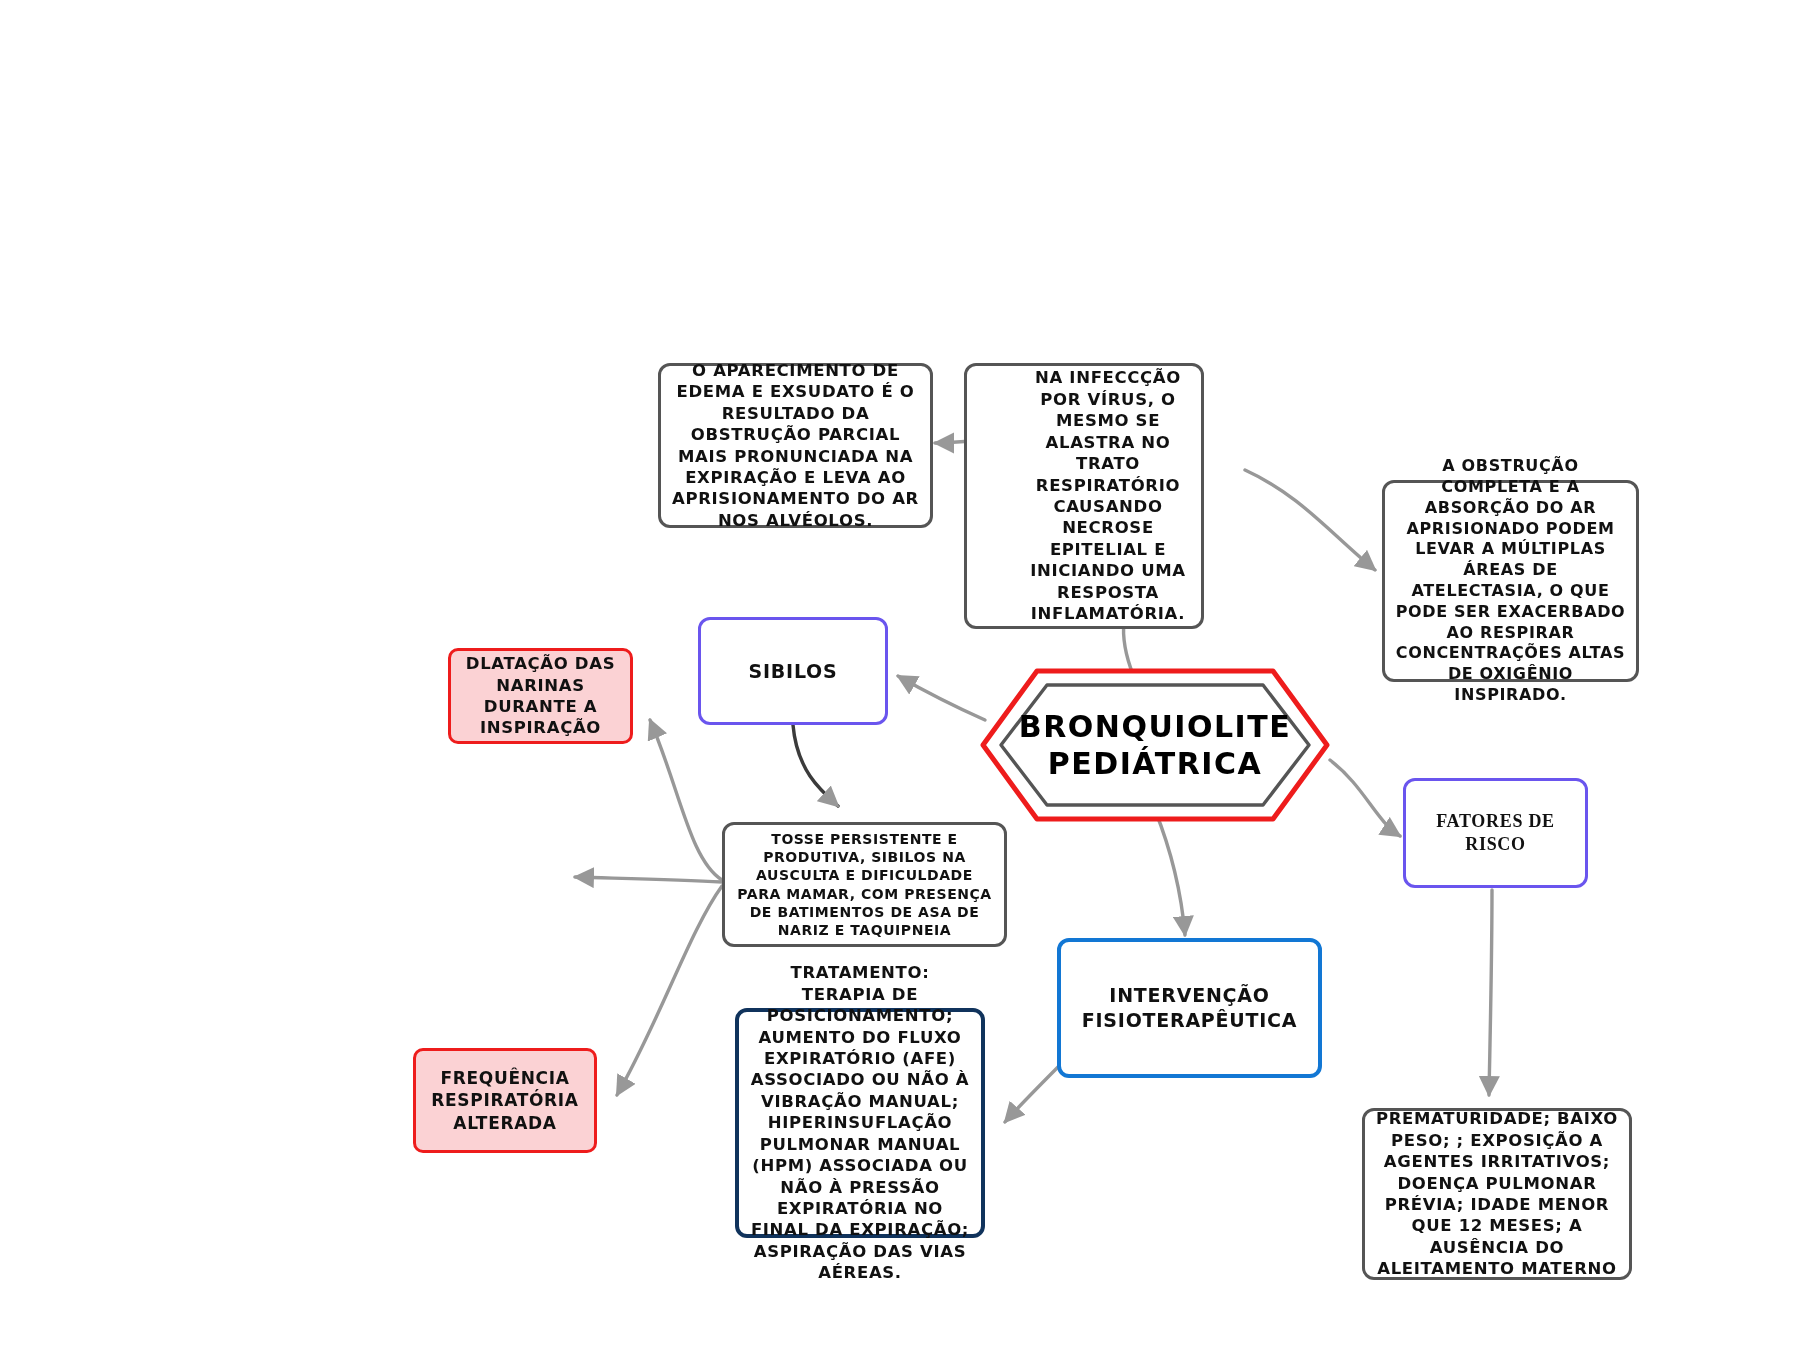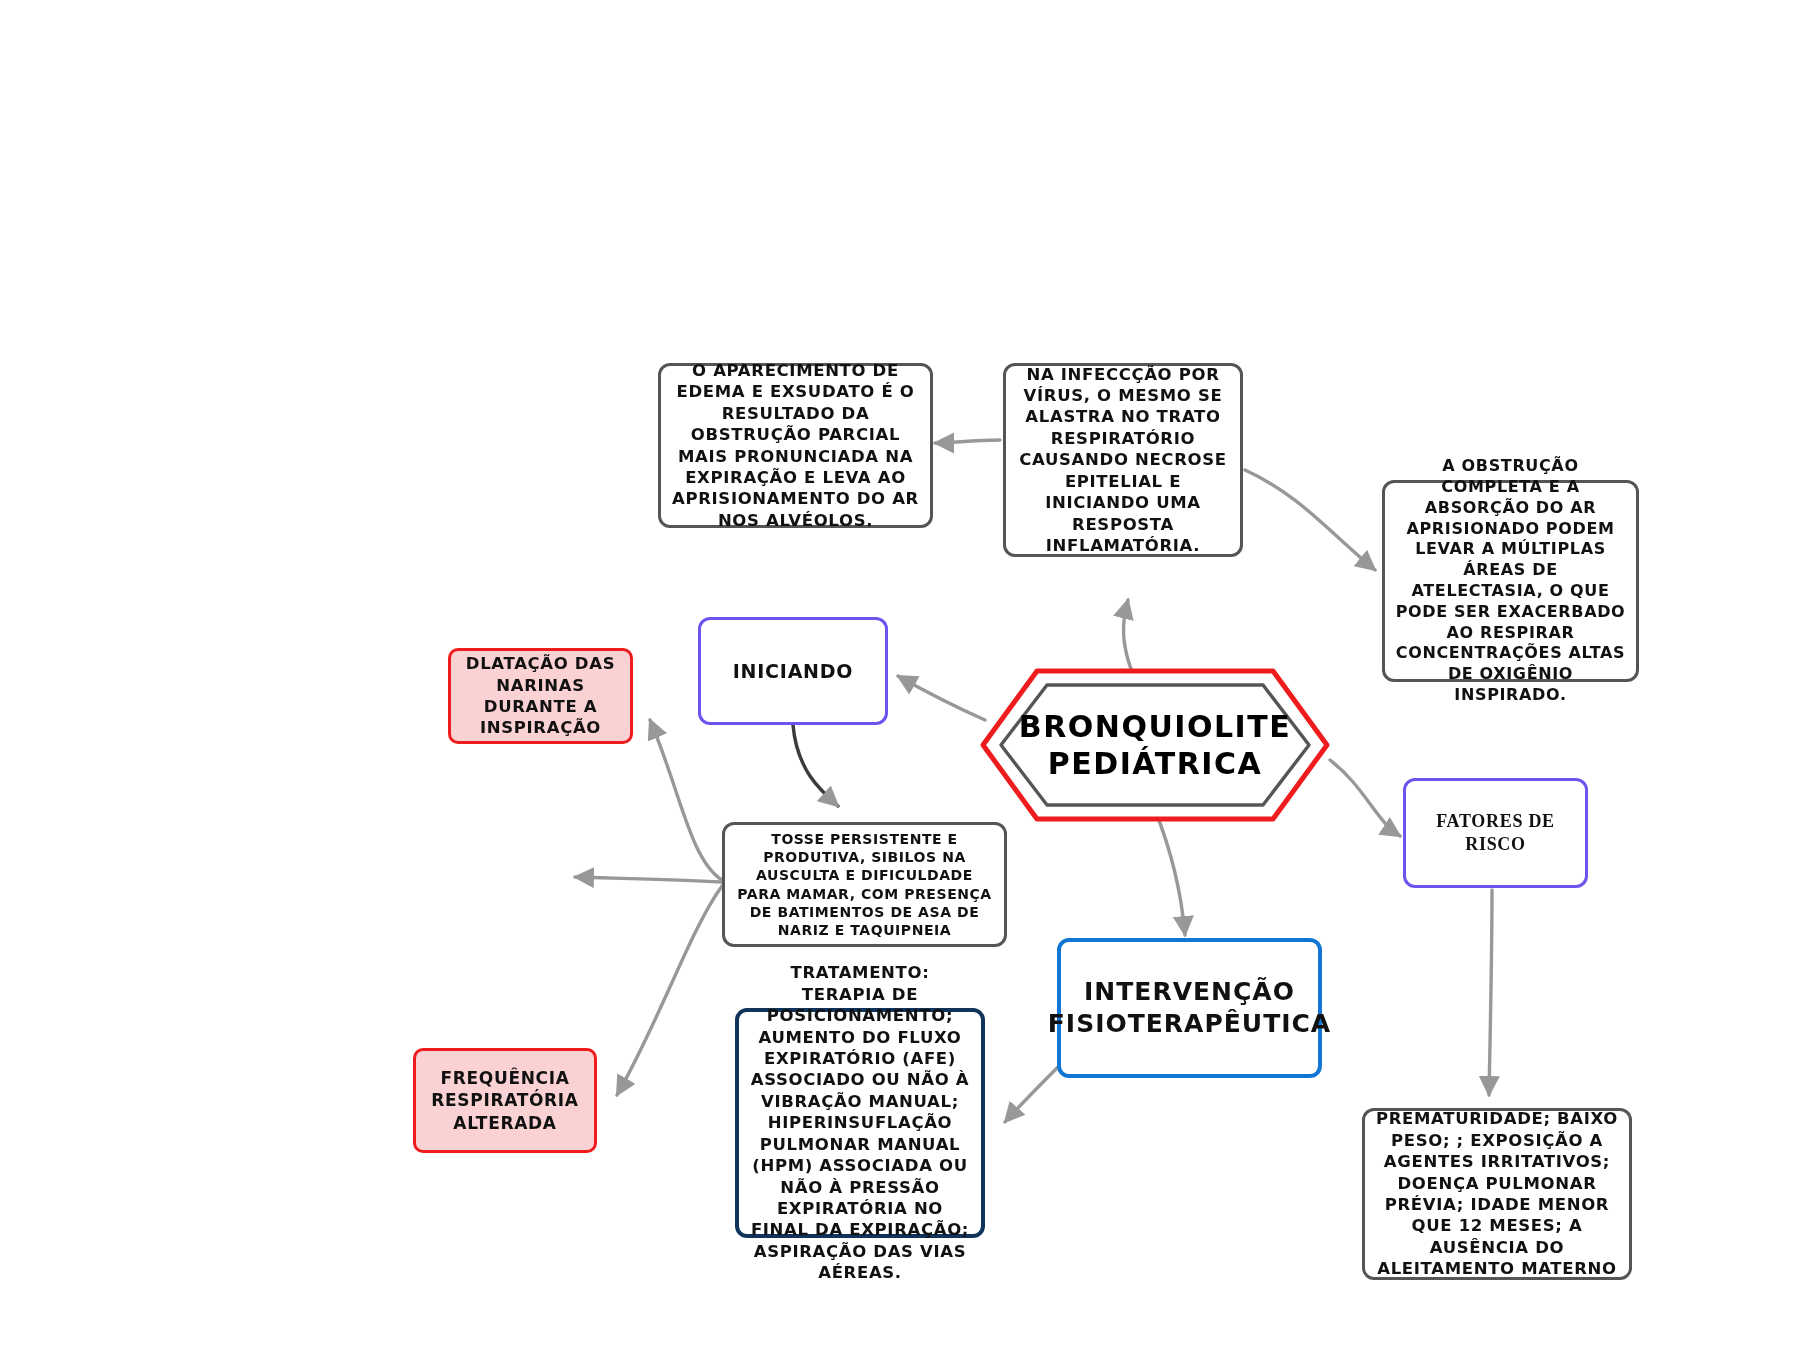--- a/index.html
+++ b/index.html
@@ -128,46 +128,46 @@
       <path d="M 1065 1060 C 1040 1085 1020 1105 1005 1122"></path>
 
       <path d="M 1492 890 C 1492 960 1490 1040 1489 1095"></path>
     </g>
   </svg>
 
   <div class="node n-gray" style="left:658px; top:363px; width:275px; height:165px; font-size:16.5px;">
     <span class="txt">O APARECIMENTO DE EDEMA E EXSUDATO É O RESULTADO DA OBSTRUÇÃO PARCIAL MAIS PRONUNCIADA NA EXPIRAÇÃO E LEVA AO APRISIONAMENTO DO AR NOS ALVÉOLOS.</span>
   </div>
 
-  <div class="node n-gray" style="left:1003px; top:363px; width:240px; height:194px; font-size:16.5px;">
+  <div class="node n-gray" style="left:964px; top:363px; width:240px; height:266px; font-size:16.5px;padding-left:48px;">
     <span class="txt">NA INFECCÇÃO POR VÍRUS, O MESMO SE ALASTRA NO TRATO RESPIRATÓRIO CAUSANDO NECROSE EPITELIAL E INICIANDO UMA RESPOSTA INFLAMATÓRIA.</span>
   </div>
 
   <div class="node n-gray" style="left:1382px; top:480px; width:257px; height:202px; font-size:16px;">
     <span class="txt">A OBSTRUÇÃO COMPLETA E A ABSORÇÃO DO AR APRISIONADO PODEM LEVAR A MÚLTIPLAS ÁREAS DE ATELECTASIA, O QUE PODE SER EXACERBADO AO RESPIRAR CONCENTRAÇÕES ALTAS DE OXIGÊNIO INSPIRADO.</span>
   </div>
 
   <div class="node n-purple" style="left:698px; top:617px; width:190px; height:108px; font-size:19px;">
-    <span class="txt">INICIANDO</span>
+    <span class="txt">SIBILOS</span>
   </div>
 
   <div class="node n-gray" style="left:722px; top:822px; width:285px; height:125px; font-size:14px;">
     <span class="txt">TOSSE PERSISTENTE E PRODUTIVA, SIBILOS NA AUSCULTA E DIFICULDADE PARA MAMAR, COM PRESENÇA DE BATIMENTOS DE ASA DE NARIZ E TAQUIPNEIA</span>
   </div>
 
   <div class="node n-pink" style="left:448px; top:648px; width:185px; height:96px; font-size:16.5px;">
     <span class="txt">DLATAÇÃO DAS NARINAS DURANTE A INSPIRAÇÃO</span>
   </div>
 
 
   <div class="node n-pink" style="left:413px; top:1048px; width:184px; height:105px; font-size:17px;">
     <span class="txt">FREQUÊNCIA RESPIRATÓRIA ALTERADA</span>
   </div>
 
-  <div class="node n-blue" style="left:1057px; top:938px; width:265px; height:140px; font-size:25px;">
+  <div class="node n-blue" style="left:1057px; top:938px; width:265px; height:140px; font-size:19px;">
     <span class="txt">INTERVENÇÃO
 FISIOTERAPÊUTICA</span>
   </div>
 
   <div class="node n-navy" style="left:735px; top:1008px; width:250px; height:230px; font-size:16.5px;">
     <span class="txt">TRATAMENTO: TERAPIA DE POSICIONAMENTO; AUMENTO DO FLUXO EXPIRATÓRIO (AFE) ASSOCIADO OU NÃO À VIBRAÇÃO MANUAL; HIPERINSUFLAÇÃO PULMONAR MANUAL (HPM) ASSOCIADA OU NÃO À PRESSÃO EXPIRATÓRIA NO FINAL DA EXPIRAÇÃO; ASPIRAÇÃO DAS VIAS AÉREAS.</span>
   </div>
 
   <div class="node n-purple" style="left:1403px; top:778px; width:185px; height:110px; font-size:18px;font-family:Liberation Serif, serif;">
     <span class="txt">FATORES DE RISCO</span>

